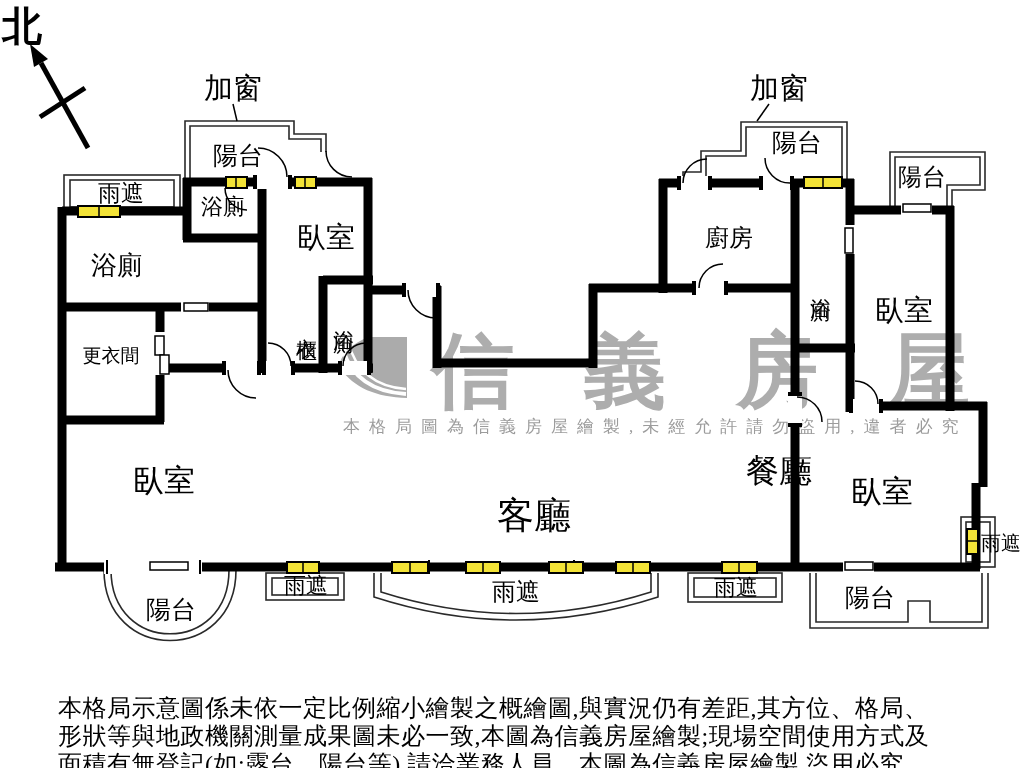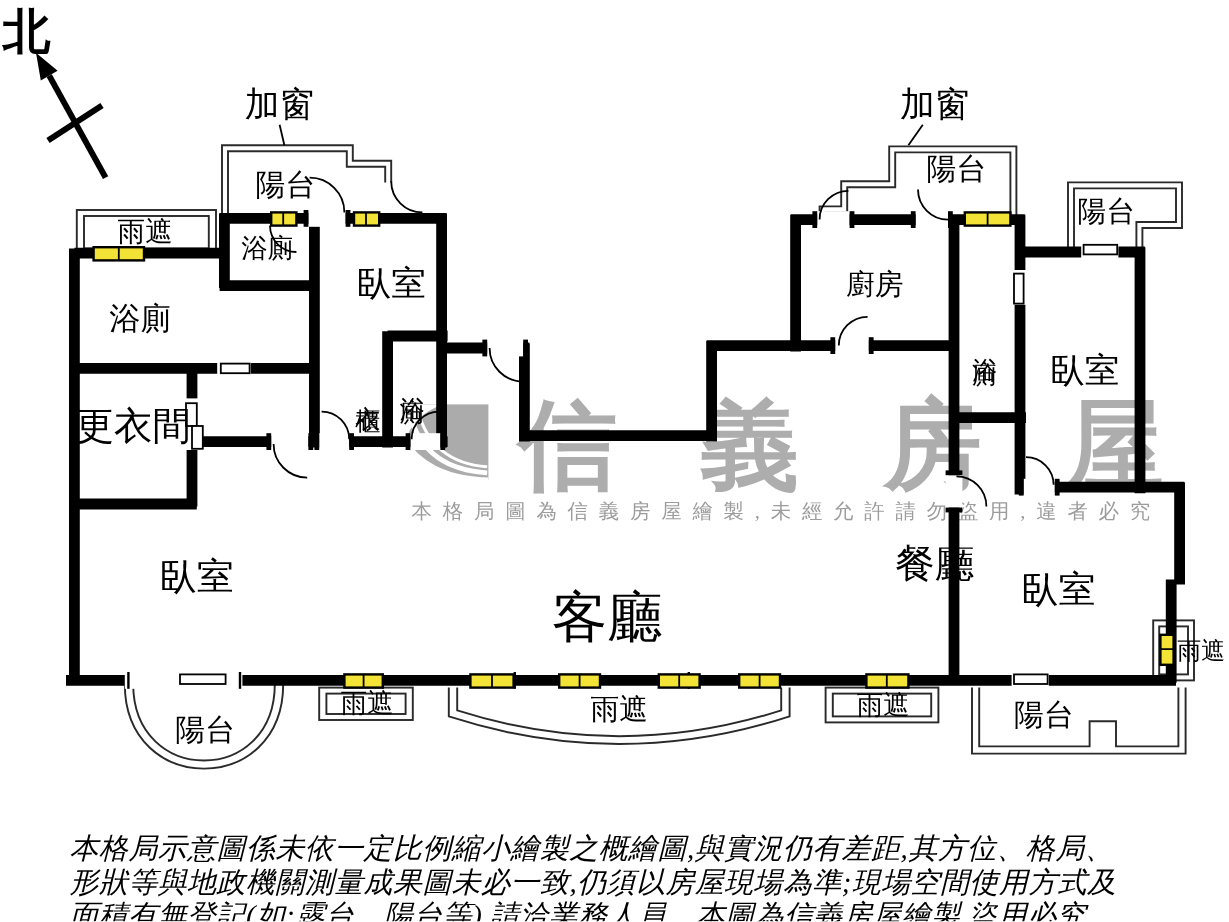--- a/index.html
+++ b/index.html
@@ -4,21 +4,21 @@
 <style>
   html,body{margin:0;padding:0;background:#fff;}
   #stage{position:relative;width:1024px;height:768px;background:#fff;overflow:hidden;
          font-family:"Liberation Serif","DejaVu Serif",serif;}
   #plan-svg{position:absolute;left:0;top:0;width:1024px;height:768px;}
   .lbl{position:absolute;transform:translate(-50%,-50%);color:#000;white-space:nowrap;
        line-height:1;font-family:"Liberation Serif","DejaVu Serif",serif;}
   .v{writing-mode:vertical-rl;text-orientation:upright;letter-spacing:2px;}
   #disclaimer{position:absolute;left:58px;top:694px;width:930px;color:#000;
               font-size:24px;line-height:28px;letter-spacing:0.5px;}
-  .dline{white-space:nowrap;font-style:italic;}
+  .dline{white-space:nowrap;}
 </style>
 </head>
 <body>
 
 <div id="stage">
 
 <svg id="plan-svg" viewBox="0 0 1024 768">
 
   <rect x="0" y="0" width="1024" height="768" fill="#ffffff"></rect>
 
@@ -196,25 +196,25 @@
 <div class="lbl" style="left:223px;top:207px;font-size:22px">浴廁</div>
 <div class="lbl" style="left:117px;top:266px;font-size:26px">浴廁</div>
 <div class="lbl v" style="left:343px;top:315px;font-size:21px">浴廁</div>
 <div class="lbl v" style="left:820px;top:283px;font-size:21px">浴廁</div>
 
 <div class="lbl" style="left:326px;top:237px;font-size:29px">臥室</div>
 <div class="lbl" style="left:164px;top:480px;font-size:31px">臥室</div>
 <div class="lbl" style="left:904px;top:310px;font-size:29px">臥室</div>
 <div class="lbl" style="left:882px;top:491px;font-size:31px">臥室</div>
 
-<div class="lbl" style="left:111px;top:355px;font-size:32px">更衣間</div>
+<div class="lbl" style="left:111px;top:355px;font-size:19px">更衣間</div>
 <div class="lbl v" style="left:306px;top:323px;font-size:21px">衣櫃</div>
-<div class="lbl" style="left:506px;top:515px;font-size:46px">客廳</div>
+<div class="lbl" style="left:534px;top:515px;font-size:37px">客廳</div>
 <div class="lbl" style="left:779px;top:471px;font-size:33px">餐廳</div>
 <div class="lbl" style="left:729px;top:238px;font-size:24px">廚房</div>
 
 <div id="disclaimer">
   <div class="dline">本格局示意圖係未依一定比例縮小繪製之概繪圖,與實況仍有差距,其方位、格局、</div>
-  <div class="dline">形狀等與地政機關測量成果圖未必一致,仍須以房屋現場為準;現場空間使用方式及</div>
+  <div class="dline">形狀等與地政機關測量成果圖未必一致,本圖為信義房屋繪製;現場空間使用方式及</div>
   <div class="dline">面積有無登記(如:露台、陽台等),請洽業務人員。本圖為信義房屋繪製,盜用必究。</div>
 </div>
 
 </div>
 
 </body></html>

